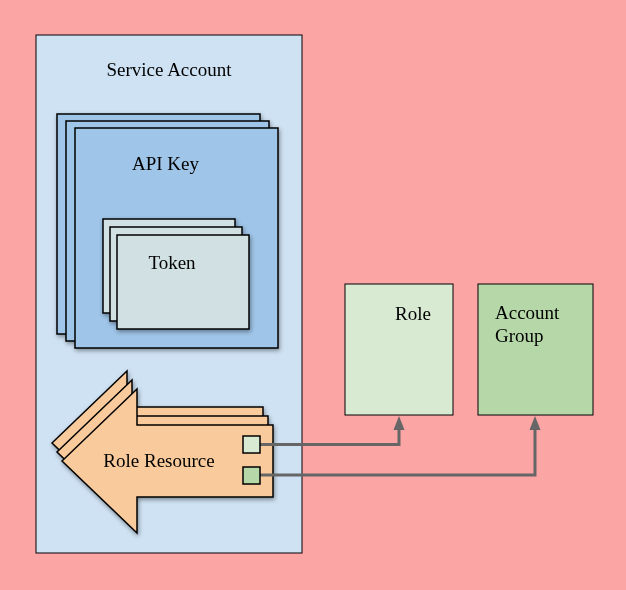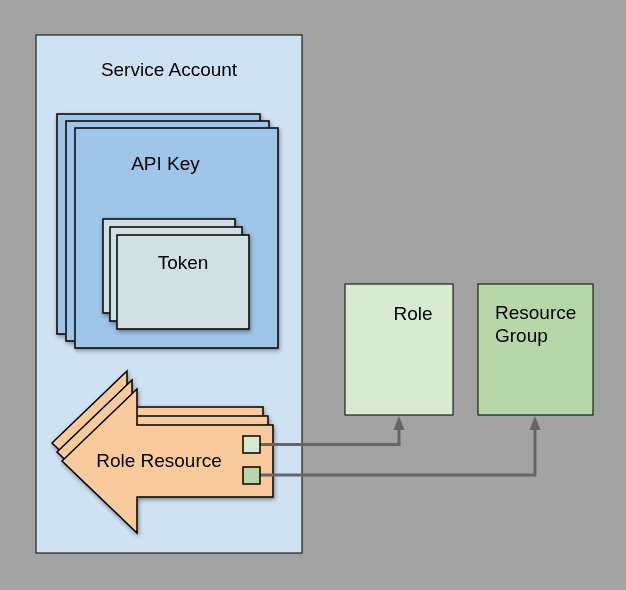--- a/index.html
+++ b/index.html
@@ -5,22 +5,23 @@
   html, body {
     margin: 0;
     padding: 0;
     background: #000000;
     font-family: "Liberation Sans", sans-serif;
   }
   .canvas {
     position: relative;
     width: 626px;
     height: 590px;
-    background: #a3a3a3;
+    background: #fca5a5;
     overflow: hidden;
+    font-family: Liberation Serif, serif;
   }
   .canvas svg {
     position: absolute;
     left: 0;
     top: 0;
   }
   .label {
     position: absolute;
     color: #000000;
     font-size: 19px;
@@ -79,21 +80,21 @@
 
     <rect x="345" y="284" width="108" height="131" stroke="#000000" stroke-width="1" fill="#d9ead3"></rect>
 
     <rect x="478" y="284" width="115" height="131" stroke="#000000" stroke-width="1" fill="#b6d7a8"></rect>
   </svg>
 
   <div class="label" style="left:36px;  top:58px;  width:266px;">Service Account</div>
 
   <div class="label" style="left:75px;  top:152px; width:181px;">API Key</div>
 
-  <div class="label" style="left:117px; top:251px; width:132px;">Token</div>
+  <div class="label" style="left:106px; top:251px; width:132px;">Token</div>
 
   <div class="label" style="left:84px;  top:449px; width:150px;">Role Resource</div>
 
   <div class="label" style="left:345px; top:302px; width:108px;padding-left:14px;">Role</div>
 
-  <div class="label wrap" style="left:495px; top:301px; width:88px;">Resource Group</div>
+  <div class="label wrap" style="left:495px; top:301px; width:88px;">Account Group</div>
 
 </div>
 
 </body></html>

